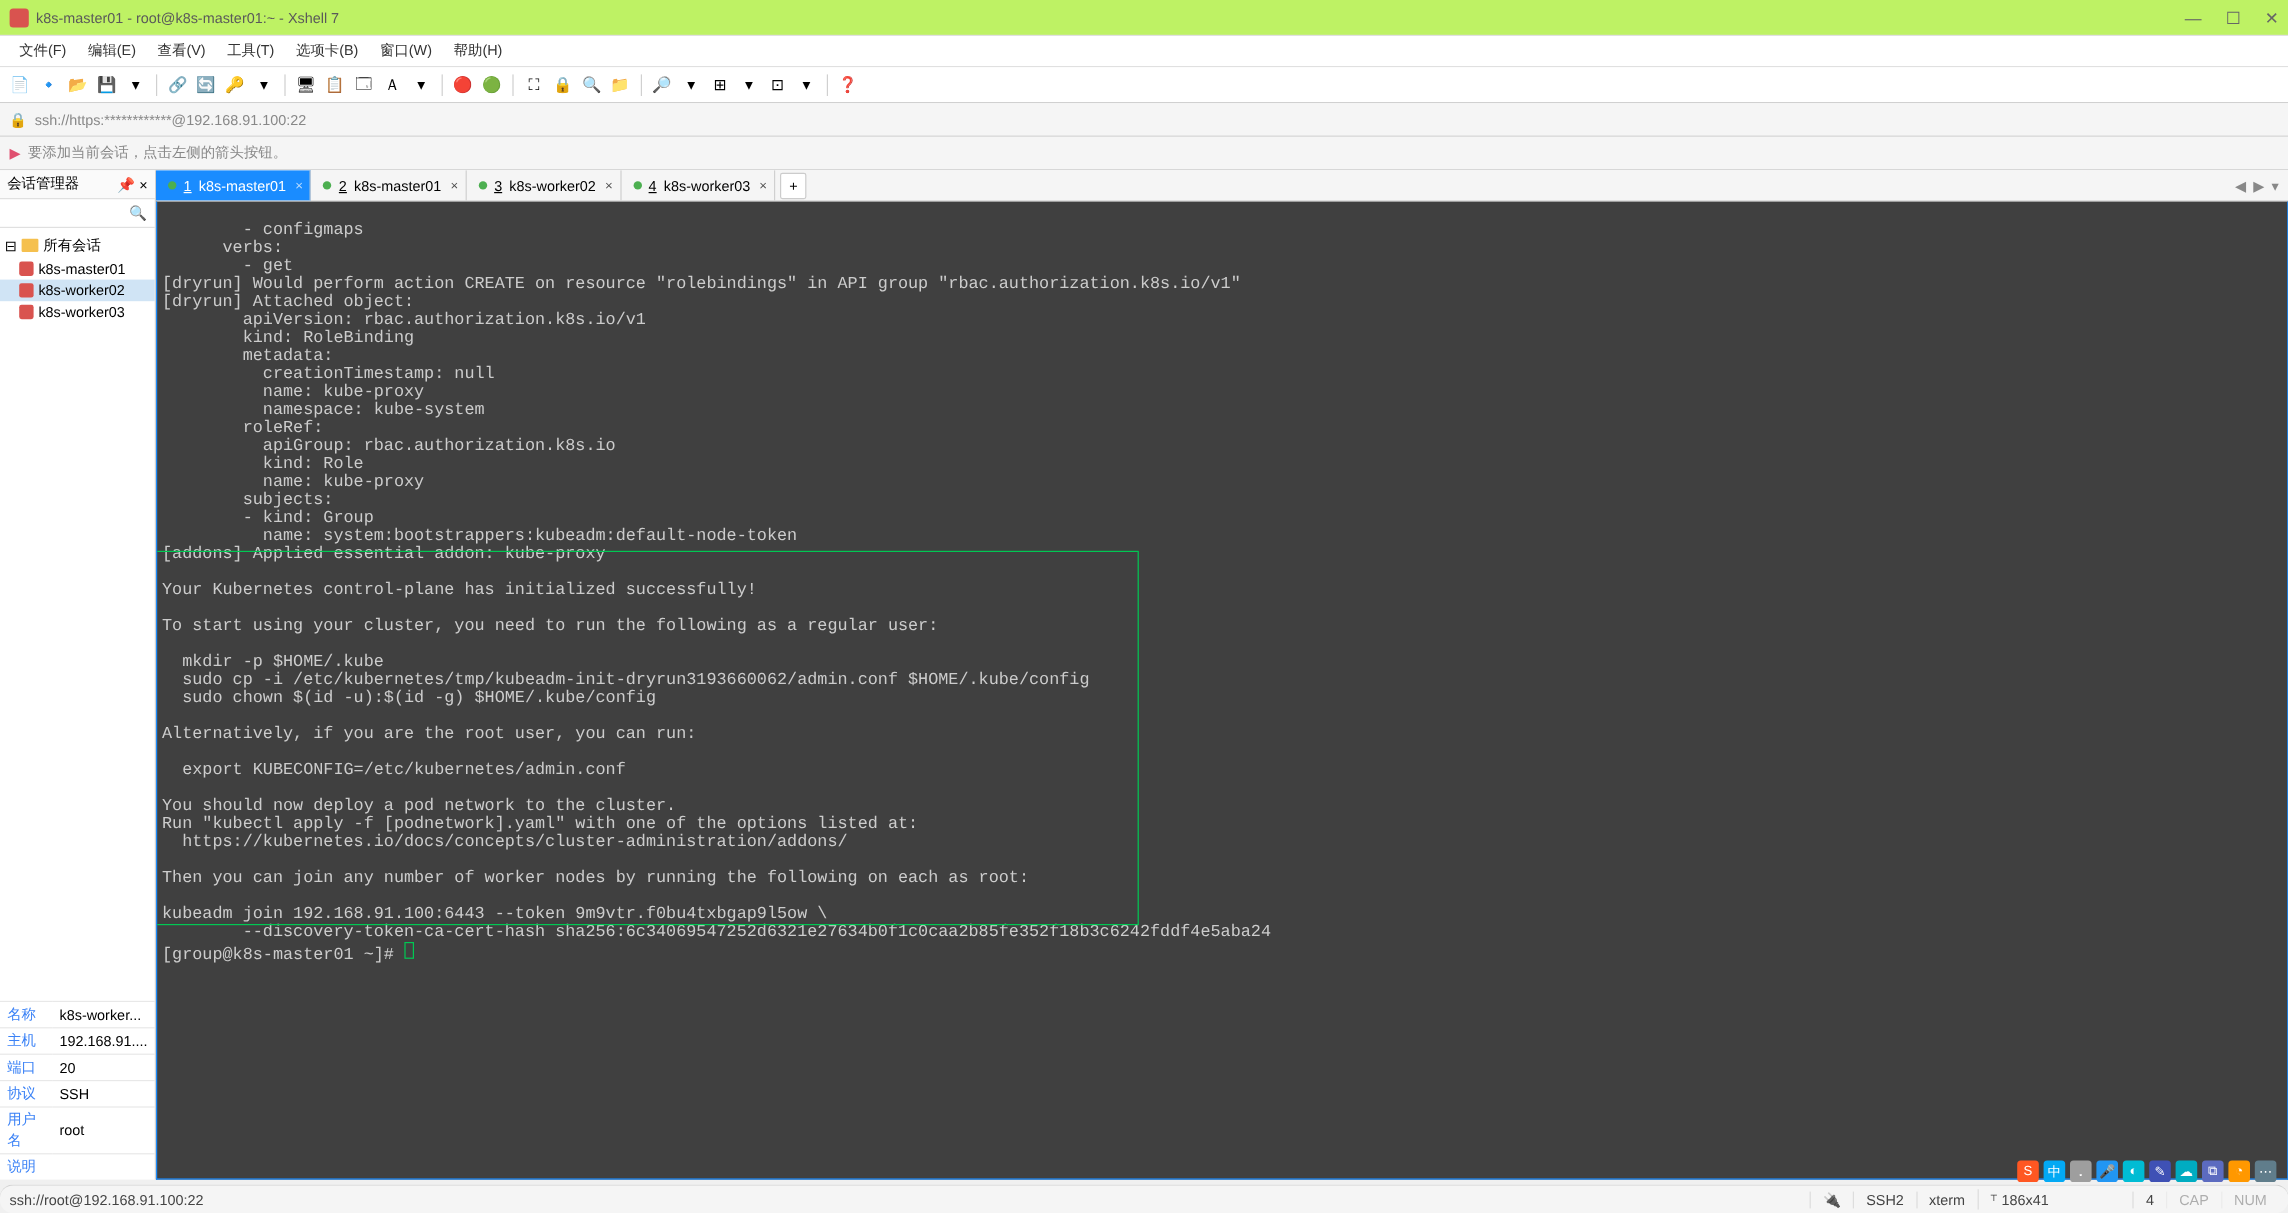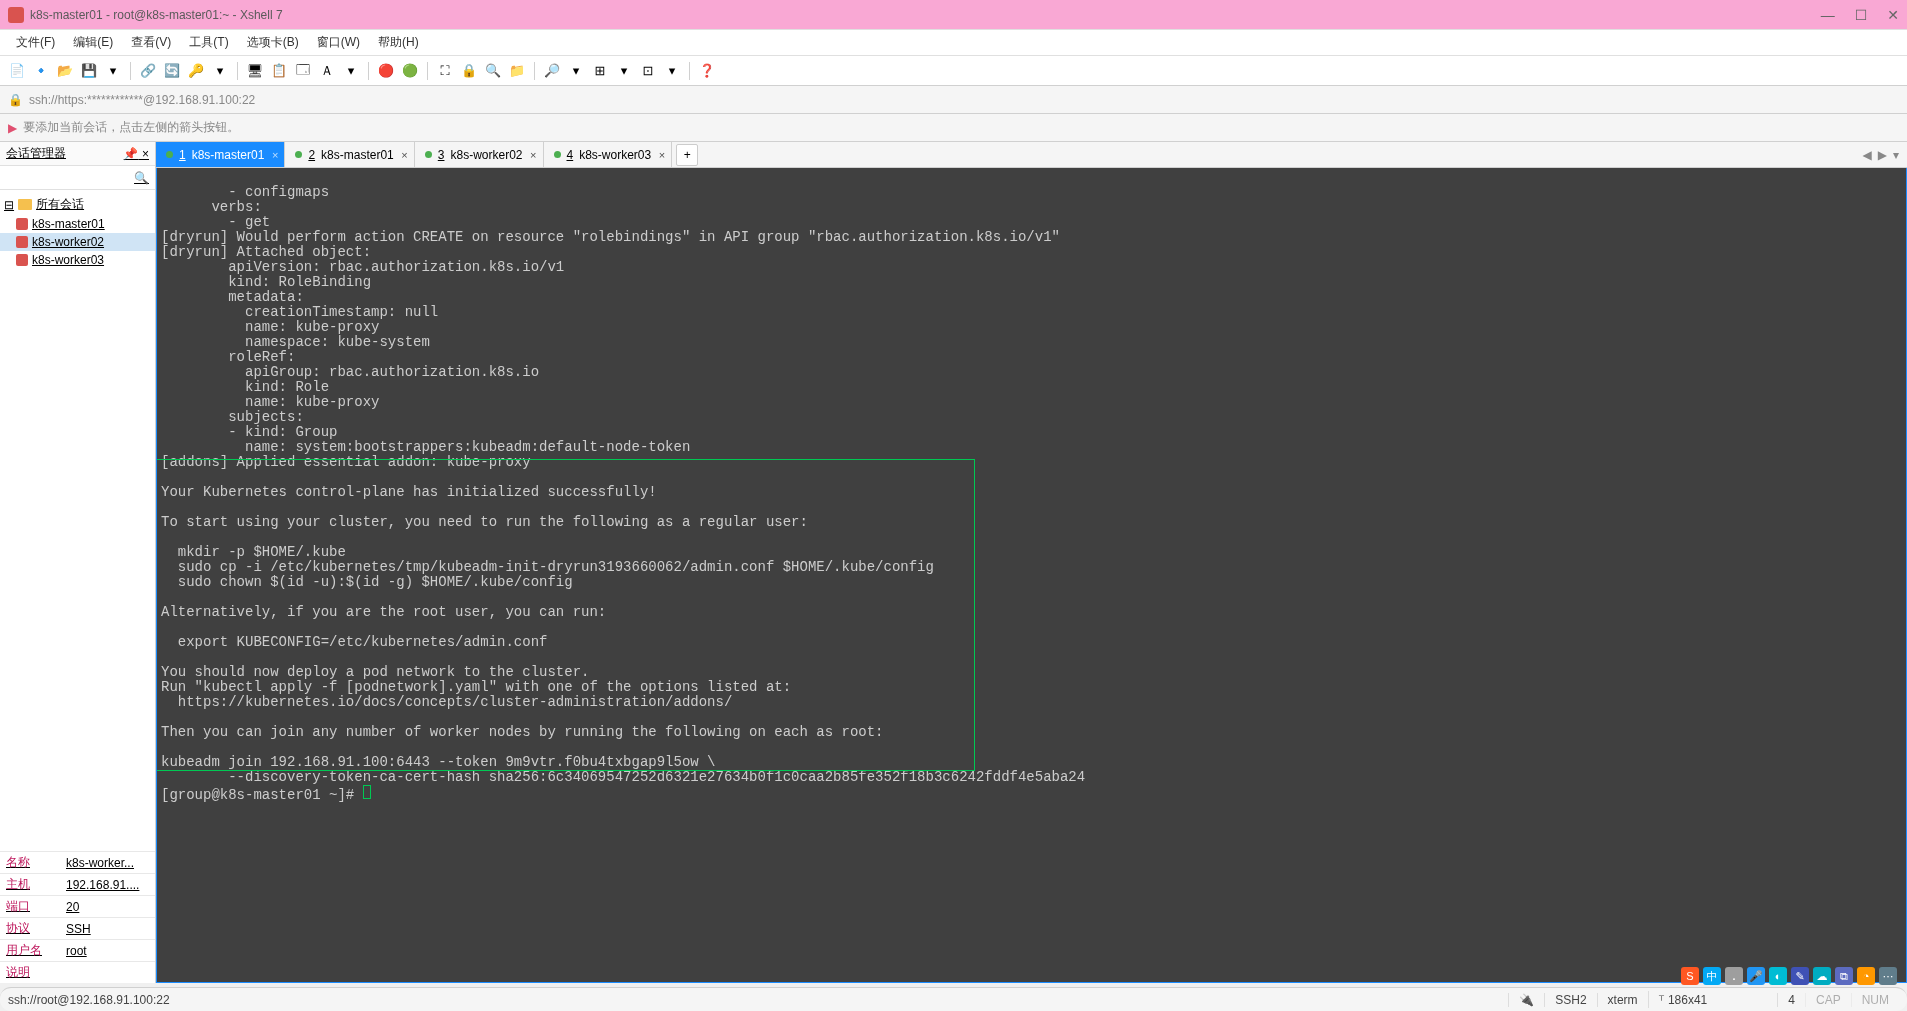--- a/index.html
+++ b/index.html
@@ -1,41 +1,41 @@
 <!DOCTYPE html>
 <html><head>
 <meta charset="utf-8">
 <style>
 * { margin: 0; padding: 0; box-sizing: border-box; }
 body { font-family: "Microsoft YaHei", "Segoe UI", sans-serif; font-size: 12px; background: #f0f0f0; overflow: hidden; width: 1907px; height: 1011px; position: relative; }
-.titlebar { height: 30px; background: #f9a8d4; display: flex; align-items: center; padding: 0 8px; border-bottom: 1px solid #e0e0e0; }
+.titlebar { height: 30px; background: #bef264; display: flex; align-items: center; padding: 0 8px; border-bottom: 1px solid #e0e0e0; }
 .titlebar-icon { width: 16px; height: 16px; background: #d9534f; border-radius: 3px; margin-right: 6px; }
 .titlebar-title { color: #5a5a5a; flex: 1; }
 .win-controls { display: flex; gap: 20px; color: #666; font-size: 14px; }
 .menubar { height: 26px; background: #fff; display: flex; align-items: center; padding: 0 10px; gap: 6px; color: #333; border-bottom: 1px solid #e0e0e0; text-align: center; }
 .menubar span { padding: 2px 6px; cursor: default; }
 .toolbar { height: 30px; background: #fff; display: flex; align-items: center; padding: 0 8px; gap: 6px; border-bottom: 1px solid #d0d0d0; }
 .tool-icon { width: 18px; height: 18px; display: inline-flex; align-items: center; justify-content: center; font-size: 13px; }
 .tool-sep { width: 1px; height: 18px; background: #d0d0d0; margin: 0 2px; }
 .addressbar { height: 28px; background: #f5f5f5; display: flex; align-items: center; padding: 0 8px; gap: 6px; color: #888; border-bottom: 1px solid #d0d0d0; }
 .infobar { height: 28px; background: #f5f5f5; display: flex; align-items: center; padding: 0 8px; gap: 6px; color: #888; border-bottom: 1px solid #d0d0d0; }
 .main { display: flex; height: calc(100% - 170px); }
-.sidebar { width: 156px; background: #fff; border-right: 1px solid #d0d0d0; display: flex; flex-direction: column; text-decoration: underline; }
+.sidebar { width: 130px; background: #fff; border-right: 1px solid #d0d0d0; display: flex; flex-direction: column; }
 .sidebar-header { height: 24px; display: flex; align-items: center; justify-content: space-between; padding: 0 6px; font-size: 12px; border-bottom: 1px solid #e0e0e0; background: #fafafa; }
 .sidebar-search { height: 24px; display: flex; align-items: center; justify-content: flex-end; padding: 0 6px; color: #aaa; border-bottom: 1px solid #e0e0e0; }
 .tree { flex: 0 0 auto; padding: 4px 0; }
 .tree-item { display: flex; align-items: center; padding: 2px 4px 2px 16px; gap: 4px; cursor: default; }
 .tree-item.root { padding-left: 4px; }
 .tree-item.selected { background: #d0e4f5; }
 .folder-icon { width: 14px; height: 11px; background: #f5c04e; border-radius: 1px; }
 .host-icon { width: 12px; height: 12px; background: #d9534f; border-radius: 2px; }
 .props { margin-top: auto; font-size: 12px; }
 .props table { width: 100%; border-collapse: collapse; }
 .props td { padding: 2px 6px; border-top: 1px solid #e8e8e8; }
-.props td:first-child { width: 60px; color: #be185d; }
+.props td:first-child { width: 60px; color: #3b82f6; }
 .content { flex: 1; display: flex; flex-direction: column; background: #fff; }
 .tabsbar { height: 26px; background: #f5f5f5; display: flex; align-items: center; border-bottom: 1px solid #d0d0d0; }
 .tab { height: 25px; padding: 0 20px 0 10px; display: flex; align-items: center; gap: 6px; border-right: 1px solid #d0d0d0; position: relative; cursor: default; }
 .tab.active { background: #1a8cff; color: #fff; }
 .tab .dot { width: 7px; height: 7px; background: #4caf50; border-radius: 50%; }
 .tab .num { text-decoration: underline; }
 .tab .close { position: absolute; right: 6px; font-size: 11px; opacity: 0.7; }
 .addtab { width: 22px; height: 22px; display: flex; align-items: center; justify-content: center; border: 1px solid #ccc; background: #fff; margin-left: 4px; border-radius: 2px; }
 .tabs-right { margin-left: auto; padding: 0 8px; color: #888; display: flex; gap: 6px; }
 .terminal { flex: 1; background: #404040; color: #ccc; font-family: "Consolas", "Courier New", monospace; font-size: 14px; line-height: 15px; padding: 2px 4px; white-space: pre; overflow: hidden; position: relative; border: 1px solid #1a8cff; border-top: none; }

